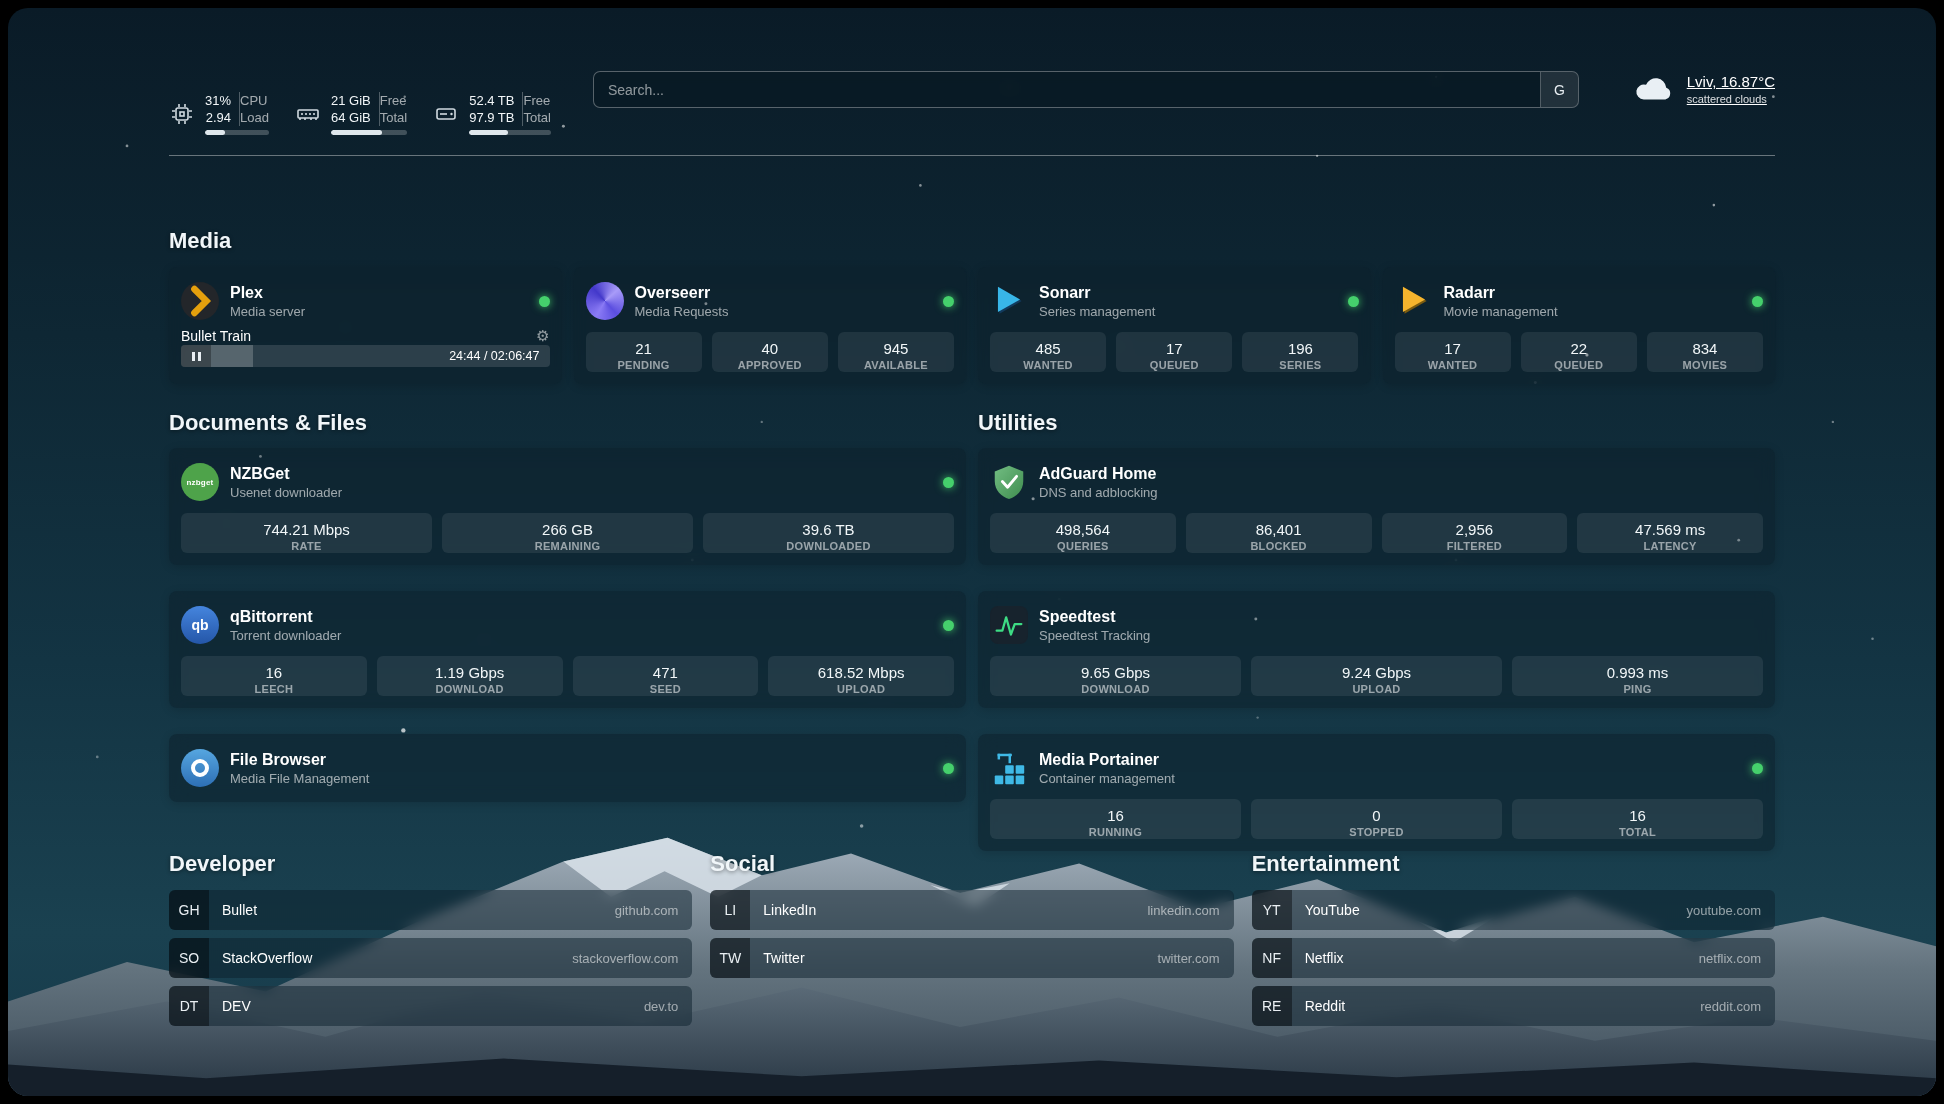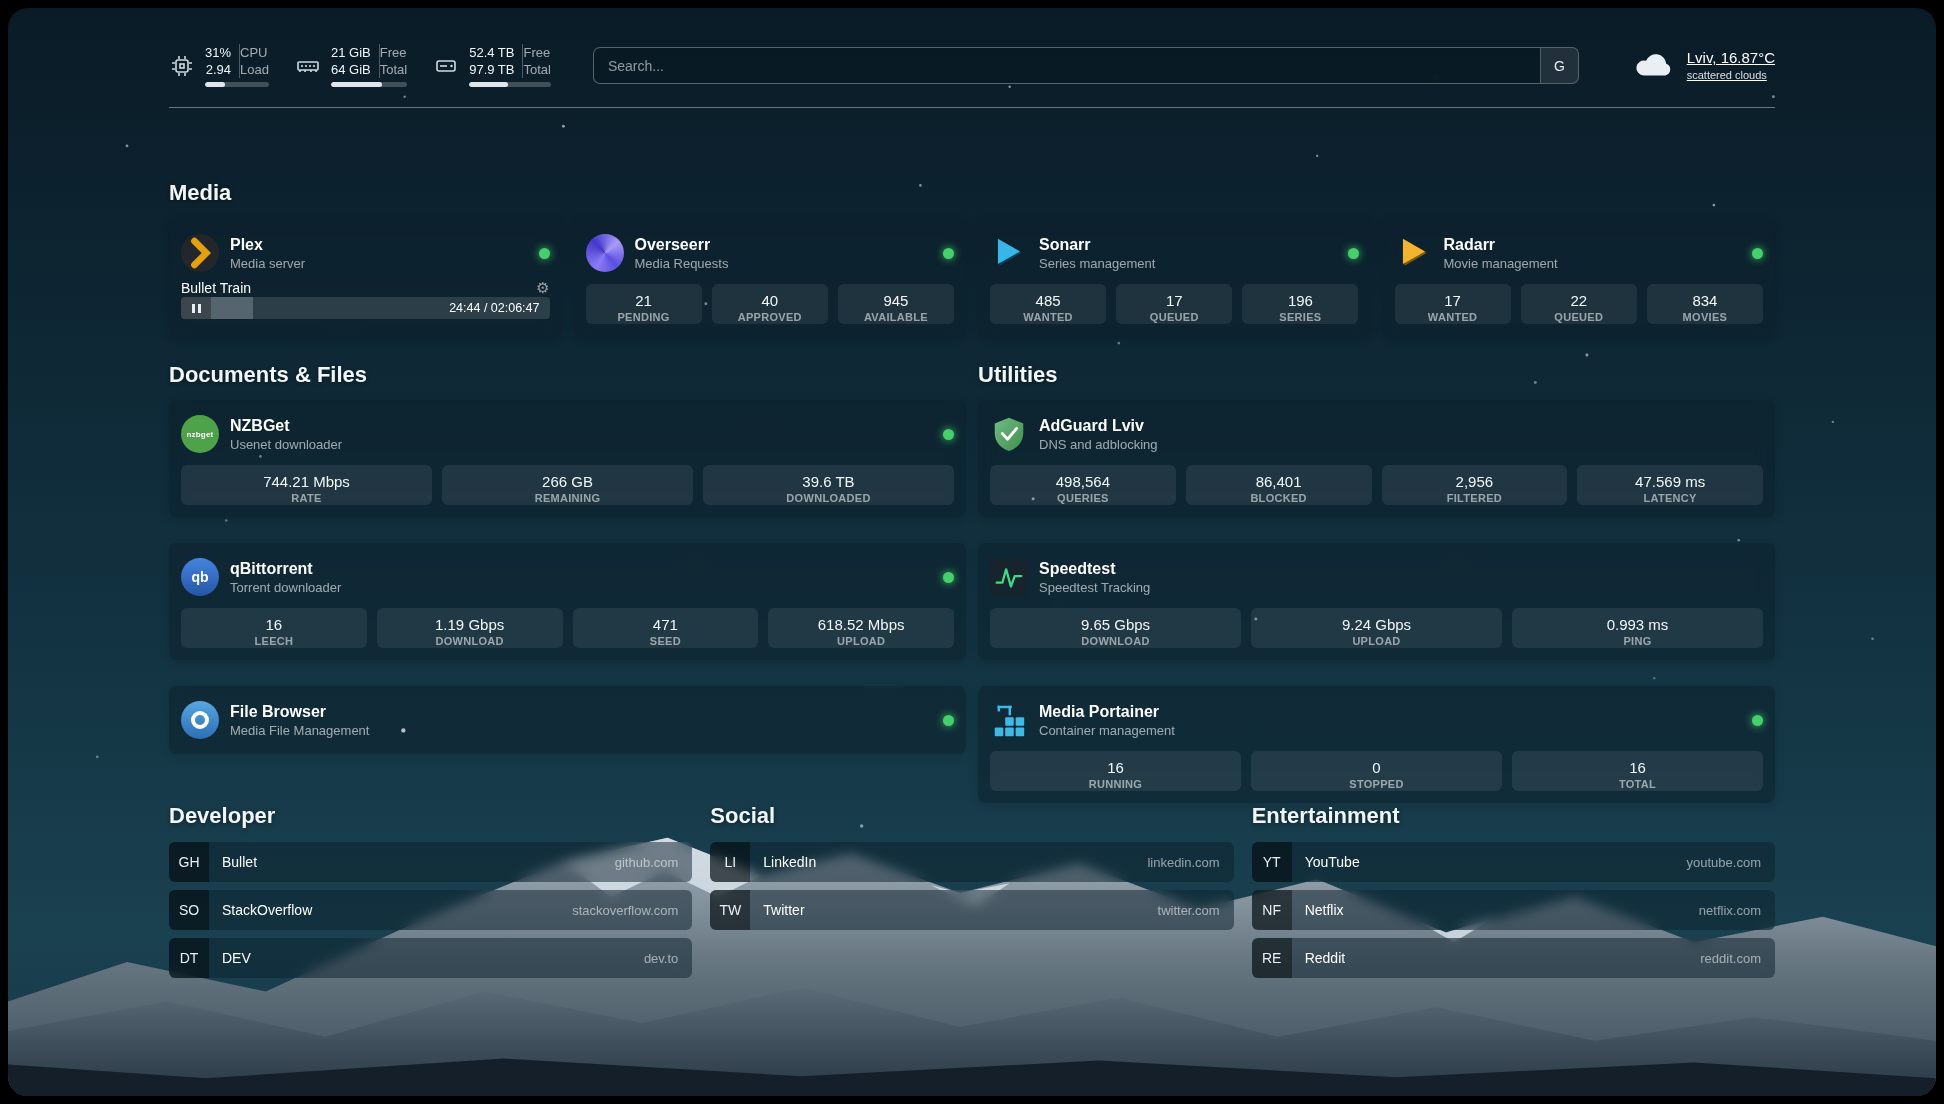--- a/index.html
+++ b/index.html
@@ -6,21 +6,21 @@
   html, body { width: 1944px; height: 1104px; background: #000; overflow: hidden;
     font-family: "Liberation Sans", sans-serif; }
   .screen { position: absolute; inset: 8px; border-radius: 20px; overflow: hidden;
     background: linear-gradient(180deg, #0a1b27 0%, #0e2734 30%, #133443 60%, #1a4150 85%, #16394a 100%); }
   .bgart { position: absolute; inset: 0; width: 100%; height: 100%; z-index: 0; }
   .fgspecks { position: absolute; inset: 0; width: 100%; height: 100%; z-index: 3; pointer-events: none; }
   .content { position: relative; z-index: 2; width: 1606px; margin: 0 auto; color: #fff; }
 
   
   .topbar { display: flex; align-items: center; padding-top: 36px; }
-  .sysgroup { display: flex; align-items: flex-end; gap: 26px; }
+  .sysgroup { display: flex; align-items: flex-end; gap: 26px; margin-top: 48px; }
   .sys { display: flex; align-items: center; gap: 10px; }
   .sys-icon { width: 26px; height: 26px; display: flex; align-items: center; justify-content: center; opacity: .95; }
   .sys-icon svg { width: 24px; height: 24px; }
   .sys-rows { display: flex; font-size: 13px; line-height: 17px; }
   .sys-vals { display: flex; flex-direction: column; align-items: flex-end; padding-right: 8px; color: #f2f6f8; }
   .sys-labels { display: flex; flex-direction: column; color: rgba(255,255,255,.62);
     border-left: 1px solid rgba(255,255,255,.28); }
   .sys-bar { height: 5px; margin-top: 4px; border-radius: 3px; background: rgba(255,255,255,.22); overflow: hidden; }
   .sys-bar-fill { height: 100%; background: #dfe7ec; border-radius: 3px; }
 
@@ -461,21 +461,21 @@
                     <linearGradient id="agGrad" x1="0" y1="0" x2="1" y2="1">
                   <stop offset="0" stop-color="#72bd82"></stop>
                       <stop offset="1" stop-color="#3f8d4f"></stop>
                 </linearGradient>
                   </defs>
                 <path d="M20 3 L35 9 V19 C35 29 28 35.5 20 38 C12 35.5 5 29 5 19 V9 Z" fill="url(#agGrad)"></path>
                 <path d="M13 19.5 L18.5 25.5 L28 14" stroke="#fff" stroke-width="3" fill="none" stroke-linecap="round" stroke-linejoin="round"></path>
               </svg>
             </span>
             <div class="svc-text">
-              <div class="svc-name">AdGuard Lviv</div>
+              <div class="svc-name">AdGuard Home</div>
               <div class="svc-desc">DNS and adblocking</div>
             </div>
           </div>
           <div class="stats cols-4">
             <div class="stat">
               <div class="stat-value">498,564</div>
               <div class="stat-label">QUERIES</div>
             </div>
             <div class="stat">
               <div class="stat-value">86,401</div>

